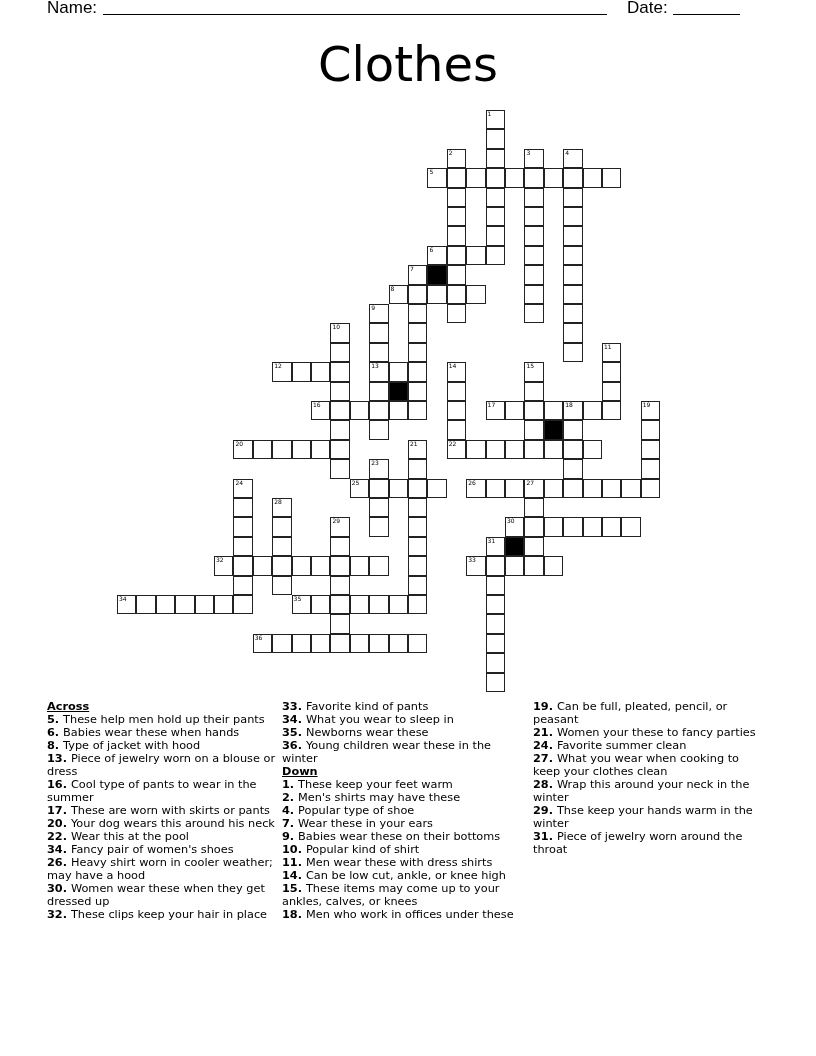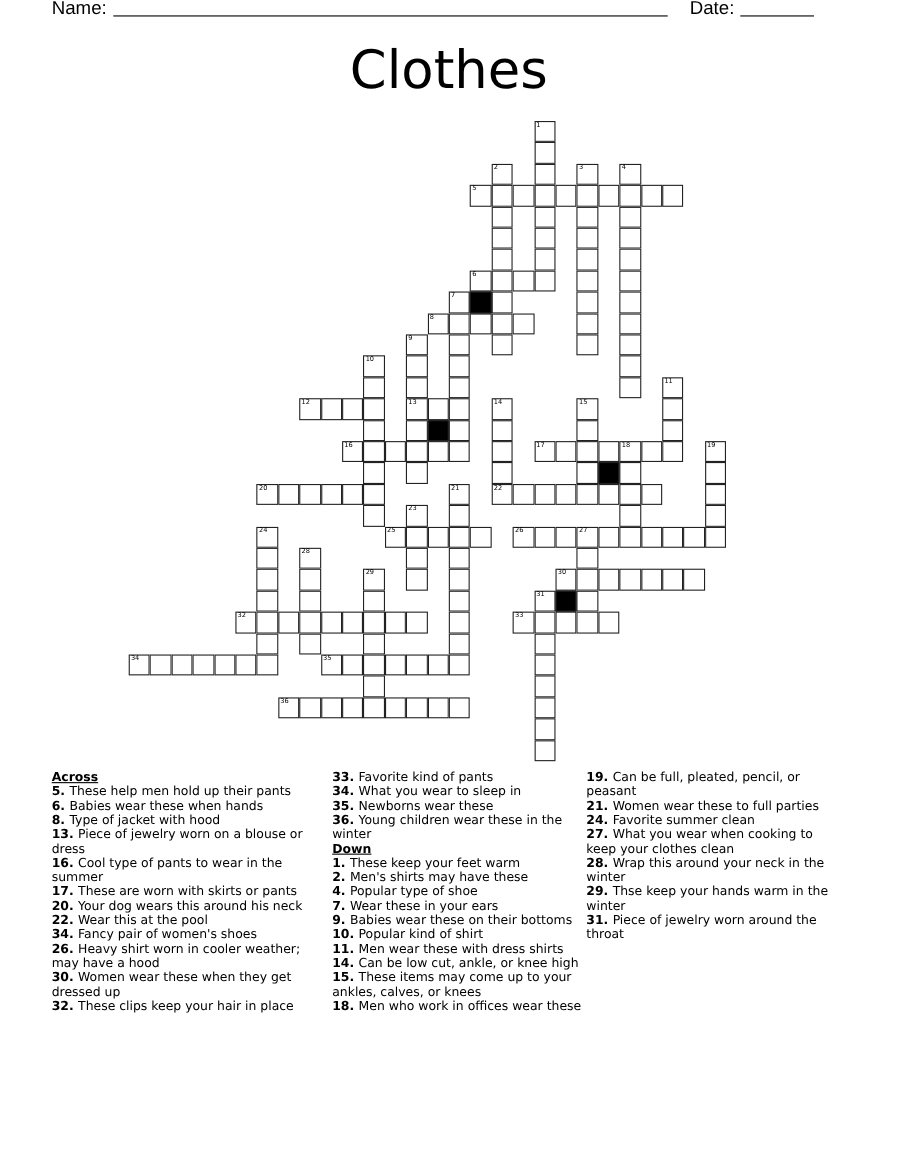--- a/index.html
+++ b/index.html
@@ -9,21 +9,21 @@
   .header .name-line { position:absolute; left:56px; top:14px; width:504px; border-bottom:1px solid #000; }
   .header .date-label { position:absolute; left:580px; top:-2px; }
   .header .date-line { position:absolute; left:626px; top:14px; width:67px; border-bottom:1px solid #000; }
   .title { position:absolute; top:34px; left:0; width:816px; text-align:center; font-size:48px; line-height:60px; font-family:"DejaVu Sans", sans-serif; }
   .grid { position:absolute; left:117px; top:110px; }
   .cell { position:absolute; width:19.4px; height:19.4px; box-sizing:border-box; border:1px solid #222; background:#fff; }
   .cell.black { background:#000; }
   .cell .num { position:absolute; left:1px; top:-1px; font-size:6px; line-height:8px; font-family:"DejaVu Sans", sans-serif; }
   .clues { position:absolute; top:700px; font-size:11.3px; line-height:13px; }
   .col1 { left:47px; width:232px; }
-  .col2 { left:302px; width:232px; }
+  .col2 { left:282px; width:232px; }
   .col3 { left:533px; width:232px; }
   .clue-head { text-decoration:underline; font-weight:bold; }
   .clue { margin:0; }
   .clue b { font-weight:bold; }
 </style>
 </head>
 <body>
 
 <div class="header">
   <span class="name-label">Name:</span>
@@ -346,26 +346,26 @@
   <div id="downA">
       <div class="clue"><b>1. </b><span>These keep your feet warm</span></div>
       <div class="clue"><b>2. </b><span>Men's shirts may have these</span></div>
       <div class="clue"><b>4. </b><span>Popular type of shoe</span></div>
       <div class="clue"><b>7. </b><span>Wear these in your ears</span></div>
       <div class="clue"><b>9. </b><span>Babies wear these on their bottoms</span></div>
       <div class="clue"><b>10. </b><span>Popular kind of shirt</span></div>
       <div class="clue"><b>11. </b><span>Men wear these with dress shirts</span></div>
       <div class="clue"><b>14. </b><span>Can be low cut, ankle, or knee high</span></div>
       <div class="clue"><b>15. </b><span>These items may come up to your ankles, calves, or knees</span></div>
-      <div class="clue"><b>18. </b><span>Men who work in offices wear these</span></div>
+      <div class="clue"><b>18. </b><span>Men who work in offices under these</span></div>
     </div>
 </div>
 <div class="clues col3">
   <div id="downB">
       <div class="clue"><b>19. </b><span>Can be full, pleated, pencil, or peasant</span></div>
-      <div class="clue"><b>21. </b><span>Women wear these to full parties</span></div>
+      <div class="clue"><b>21. </b><span>Women your these to fancy parties</span></div>
       <div class="clue"><b>24. </b><span>Favorite summer clean</span></div>
       <div class="clue"><b>27. </b><span>What you wear when cooking to keep your clothes clean</span></div>
       <div class="clue"><b>28. </b><span>Wrap this around your neck in the winter</span></div>
       <div class="clue"><b>29. </b><span>Thse keep your hands warm in the winter</span></div>
       <div class="clue"><b>31. </b><span>Piece of jewelry worn around the throat</span></div>
     </div>
 </div>
 
 </body></html>

